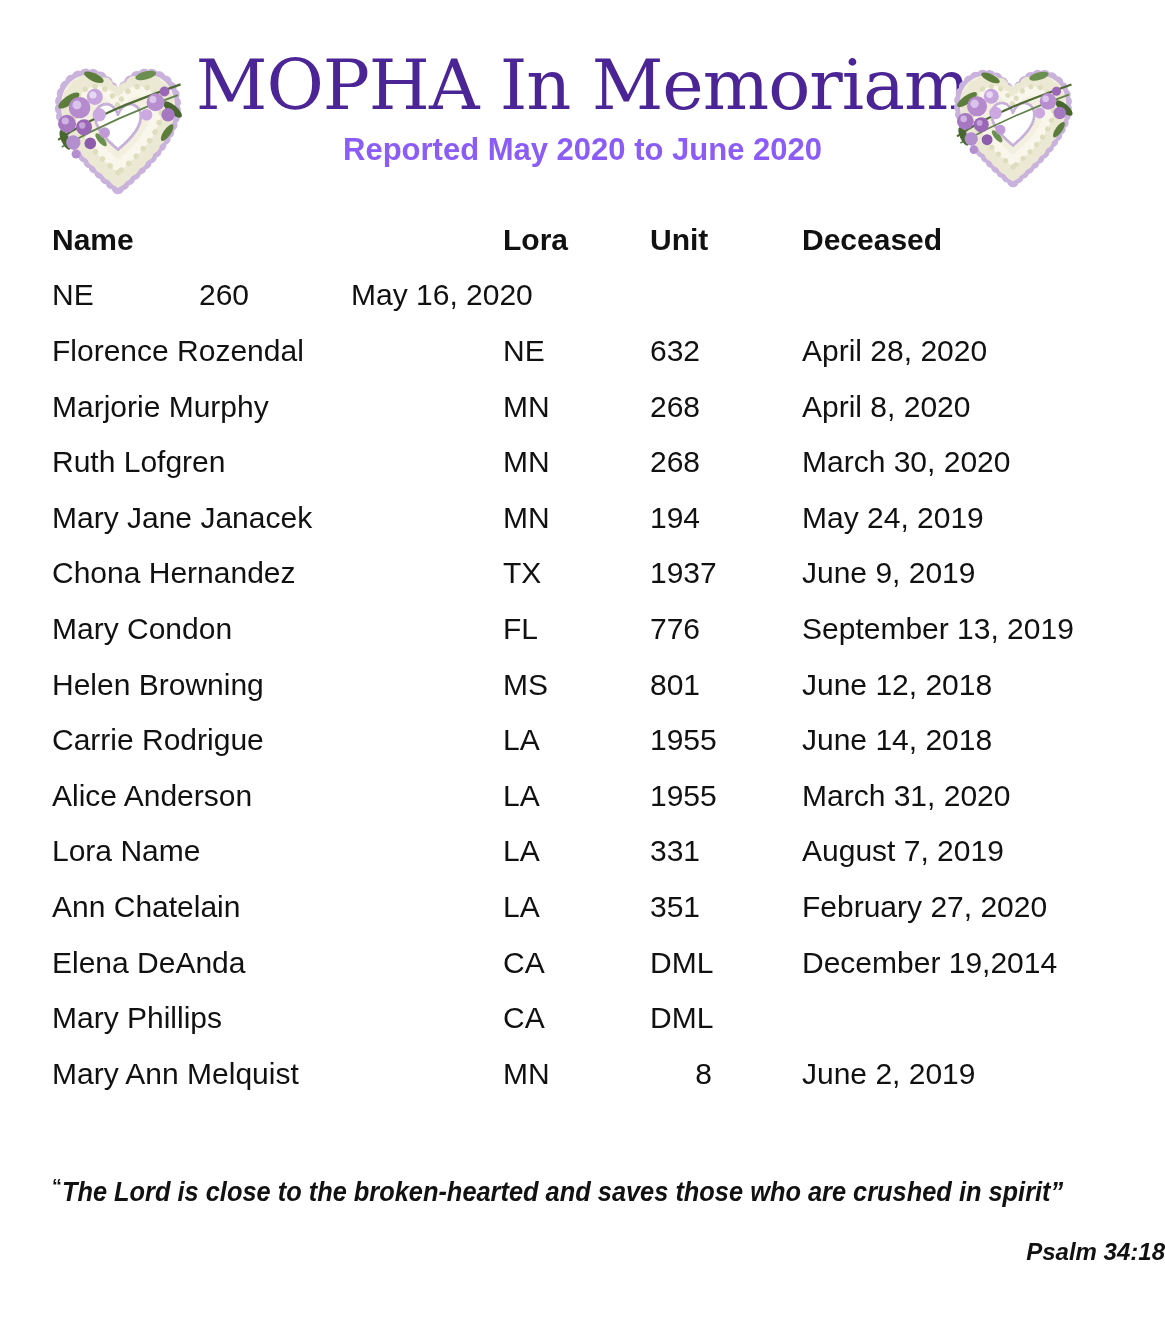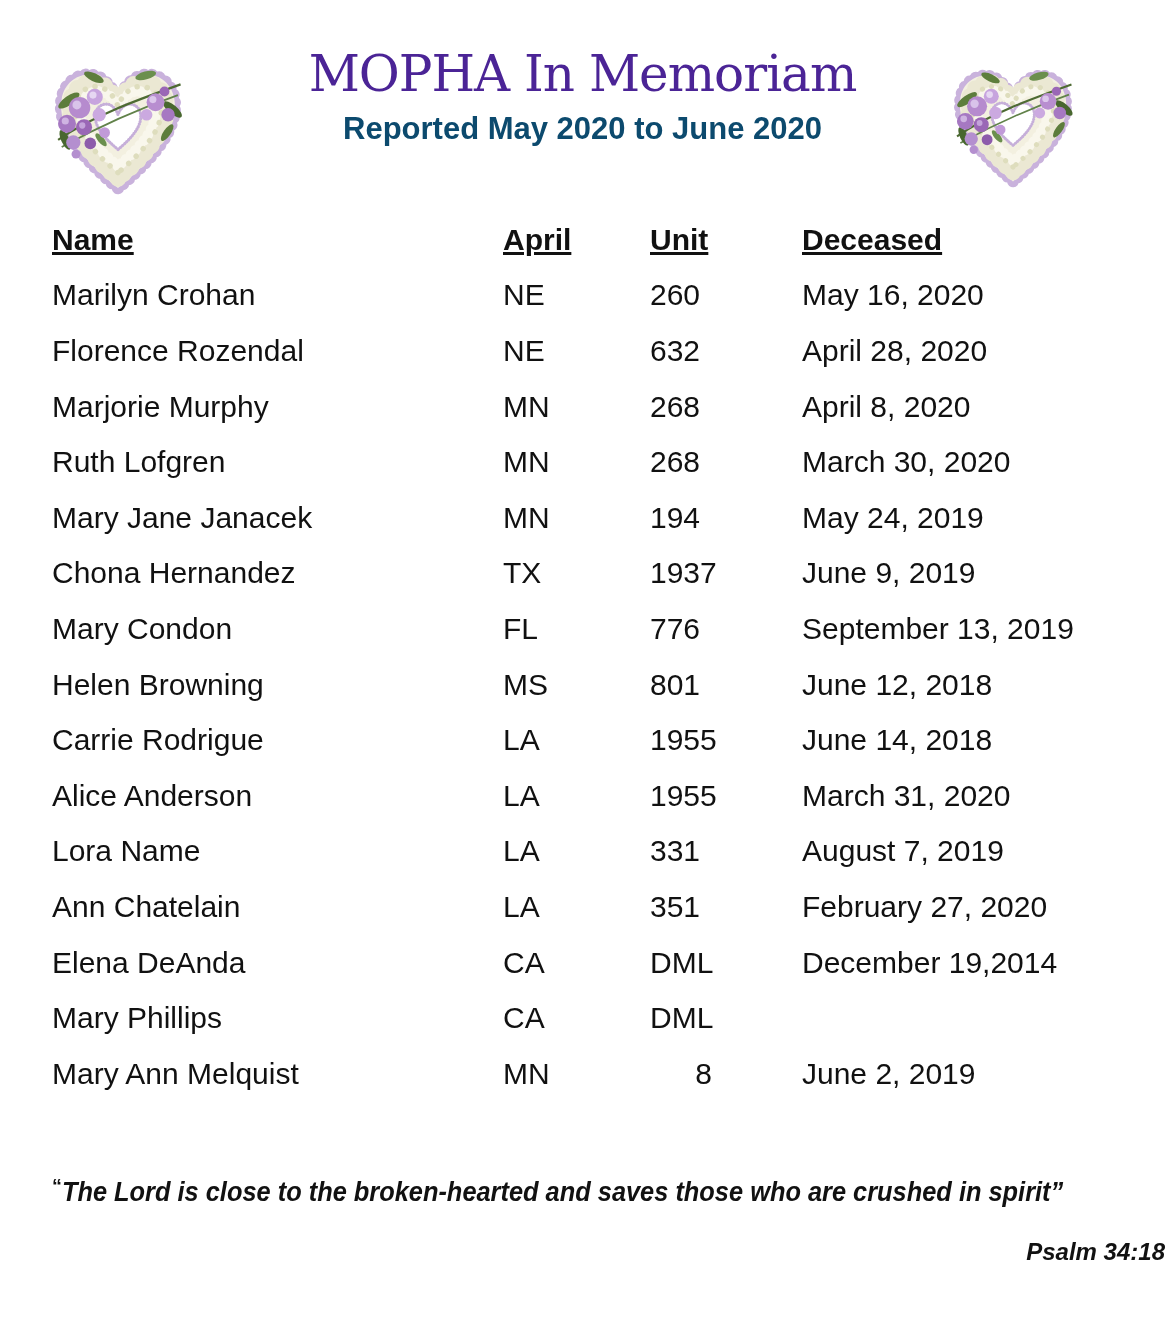--- a/index.html
+++ b/index.html
@@ -14,36 +14,36 @@
 
   
   .header { position:relative; height:212px; }
   .wreath { position:absolute; }
   .wreath-left  { left:42px;  top:54px; width:152px; height:143px; }
   .wreath-right { left:942px; top:56px; width:142px; height:134px; }
   .title {
     margin:0; padding-top:48px;
     text-align:center;
     font-family:"DejaVu Serif", serif;
-    font-size:50px; line-height:1.06;
+    font-size:70px; line-height:1.06;
     font-weight:normal;
     letter-spacing:-1px;
     color:#4b2496;
   }
   .subtitle {
     margin:10px 0 0 0;
     text-align:center;
     font-size:31px; font-weight:bold;
-    color:#0c4a6e;
+    color:#8b5cf6;
   }
 
   
   .table { margin:0 0 0 52px; }
   .row { display:flex; height:55.6px; align-items:center; font-size:30px; }
-  .row.head .cell { font-weight:bold;text-decoration:underline; }
+  .row.head .cell { font-weight:bold; }
   .cell { white-space:nowrap; }
   .c-name  { width:451px; }
   .c-state { width:147px; }
   .c-unit  { width:152px; }
   .c-deceased { flex:1; }
   .c-unit.align-right { width:62px; text-align:right; margin-right:90px; }
 
   
   .footer { margin:72px 0 0 52px; }
   .quote {
@@ -121,27 +121,26 @@
     <svg class="wreath wreath-right" viewBox="0 0 170 160">
       <use href="#wreath-art"></use>
     </svg>
     <h1 class="title">MOPHA In Memoriam</h1>
     <h2 class="subtitle">Reported May 2020 to June 2020</h2>
   </header>
 
   <main class="table">
     <div class="row head">
       <div class="cell c-name">Name</div>
-      <div class="cell c-state">April</div>
+      <div class="cell c-state">Lora</div>
       <div class="cell c-unit">Unit</div>
       <div class="cell c-deceased">Deceased</div>
     </div>
     <div>
         <div class="row">
-          <div class="cell c-name">Marilyn Crohan</div>
           <div class="cell c-state">NE</div>
           <div class="cell c-unit">260</div>
           <div class="cell c-deceased">May 16, 2020</div>
         </div>
         <div class="row">
           <div class="cell c-name">Florence Rozendal</div>
           <div class="cell c-state">NE</div>
           <div class="cell c-unit">632</div>
           <div class="cell c-deceased">April 28, 2020</div>
         </div>

